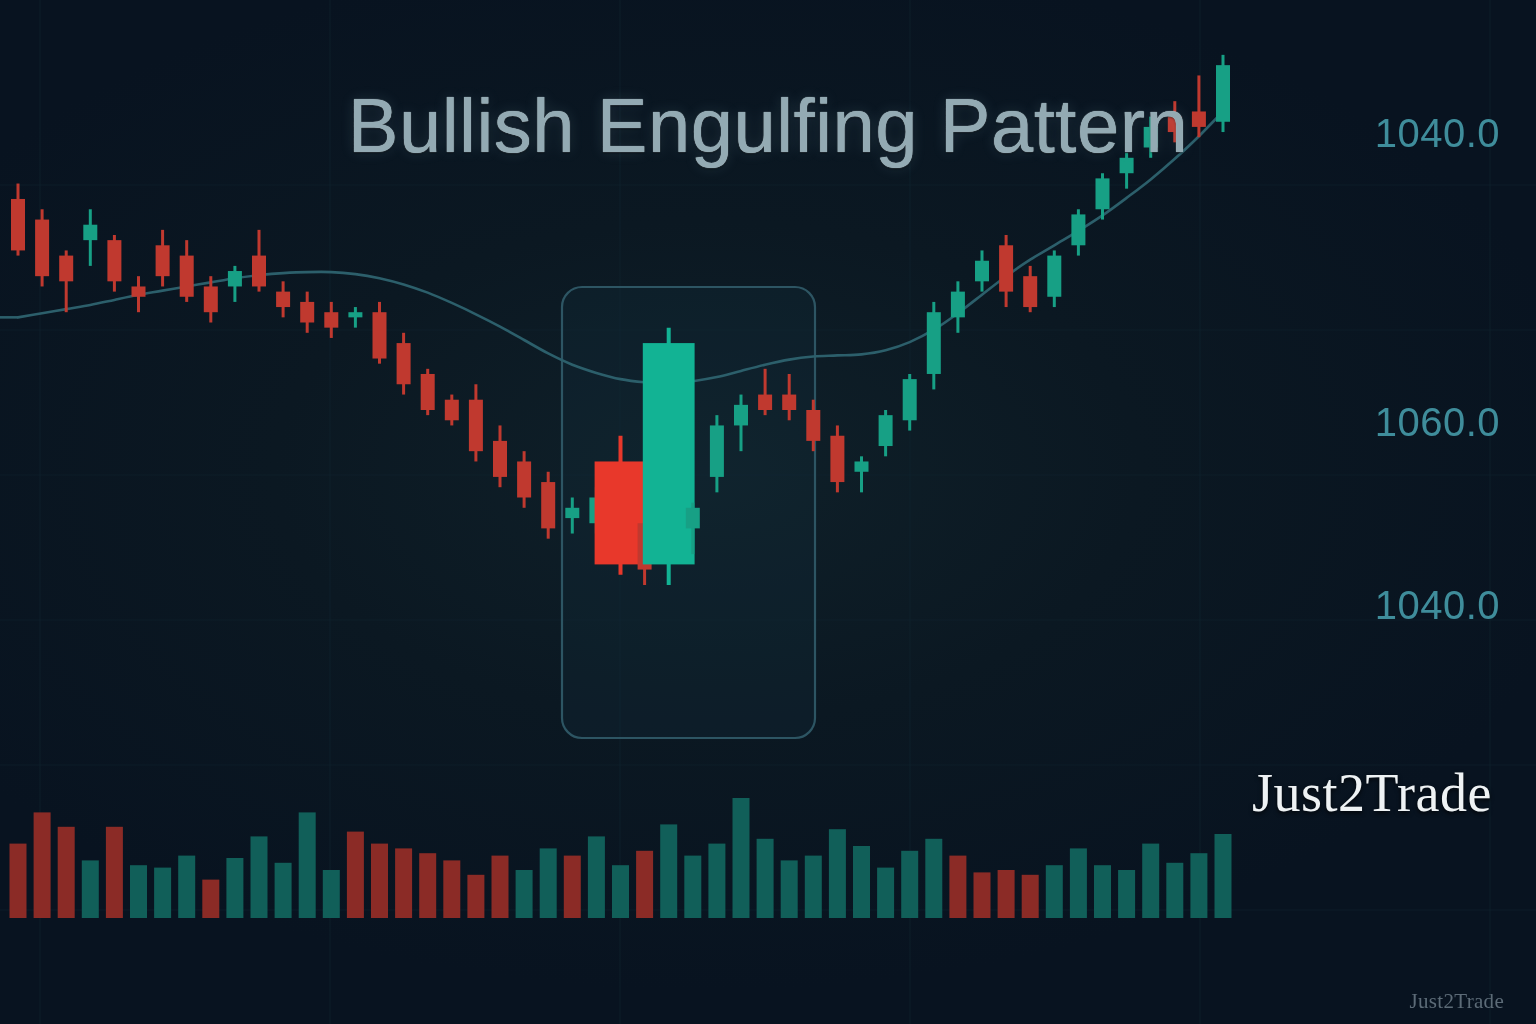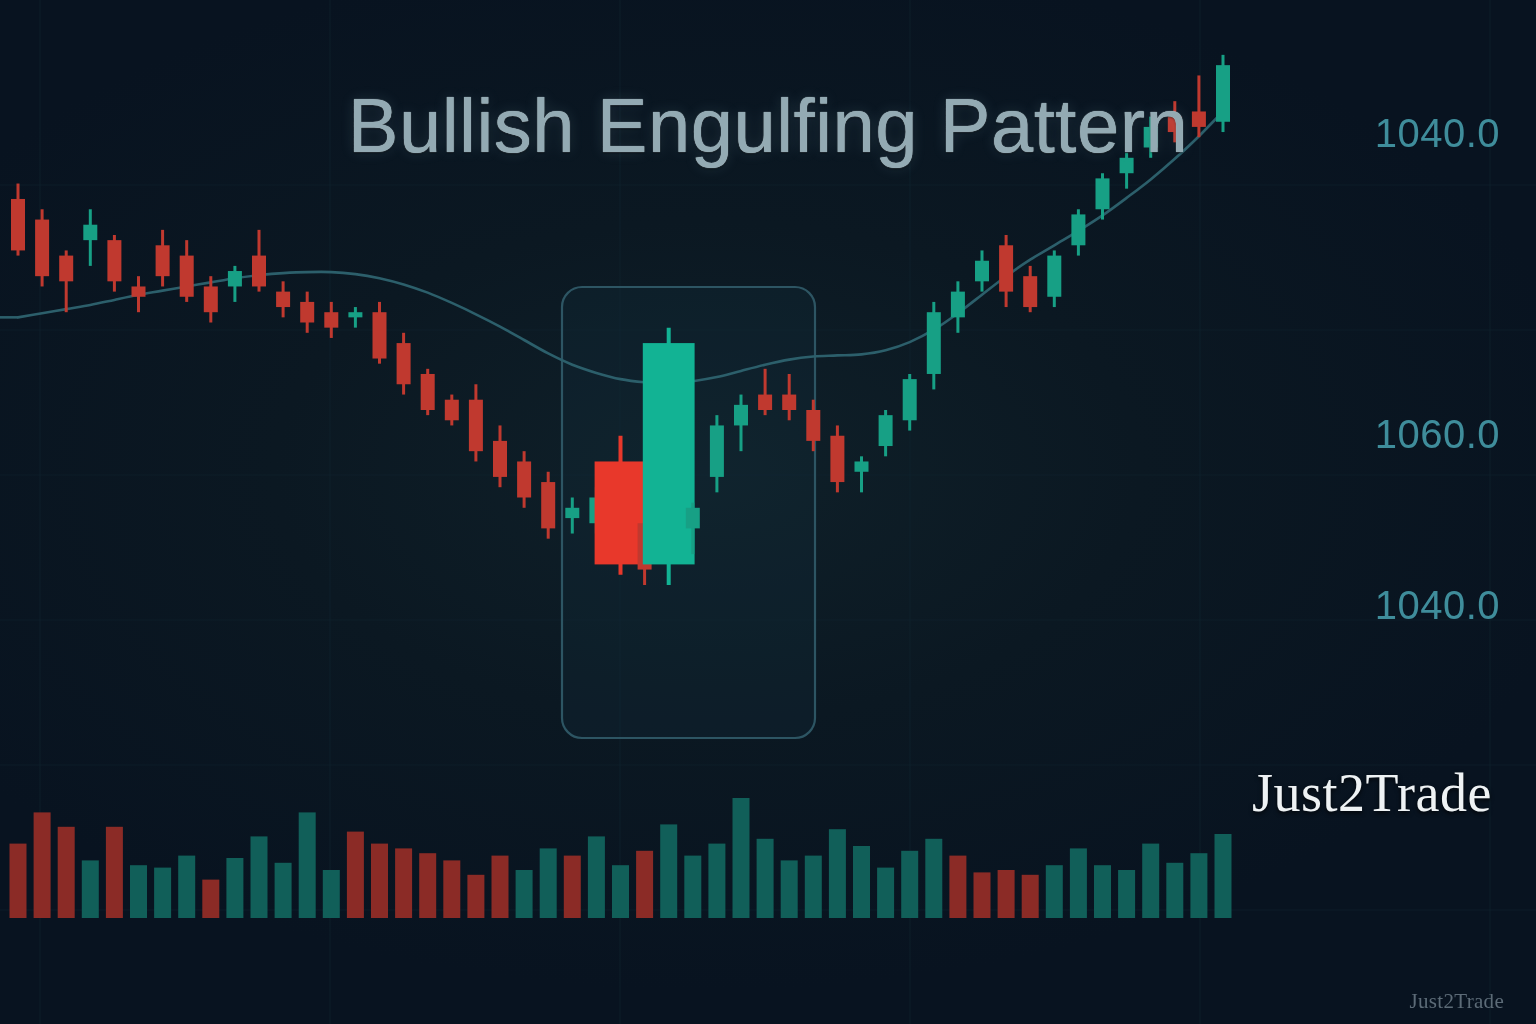--- a/index.html
+++ b/index.html
@@ -208,20 +208,20 @@
       <line x1="1198.9" y1="75.44117647058823" x2="1198.9" y2="137.20588235294116" stroke="#c0392f" stroke-width="3"></line>
       <rect x="1191.9" y="111.47058823529412" width="14" height="15.441176470588232" fill="#c0392f"></rect>
       <line x1="1223" y1="54.85294117647059" x2="1223" y2="132.05882352941177" stroke="#17a085" stroke-width="3"></line>
       <rect x="1216" y="65.1470588235294" width="14" height="56.617647058823536" fill="#17a085"></rect>
     </svg>
 
   <div id="title">Bullish Engulfing Pattern</div>
 
   <div id="axis-labels">
       <div class="axlabel" style="right: 36px; top: 111px;">1040.0</div>
-      <div class="axlabel" style="right: 36px; top: 412px;">1060.0</div>
+      <div class="axlabel" style="right: 36px; top: 400px;">1060.0</div>
       <div class="axlabel" style="right: 36px; top: 583px;">1040.0</div>
     </div>
 
   <div id="brand">Just2Trade</div>
   <div id="brandsmall">Just2Trade</div>
 
 </div>
 
 </body></html>

